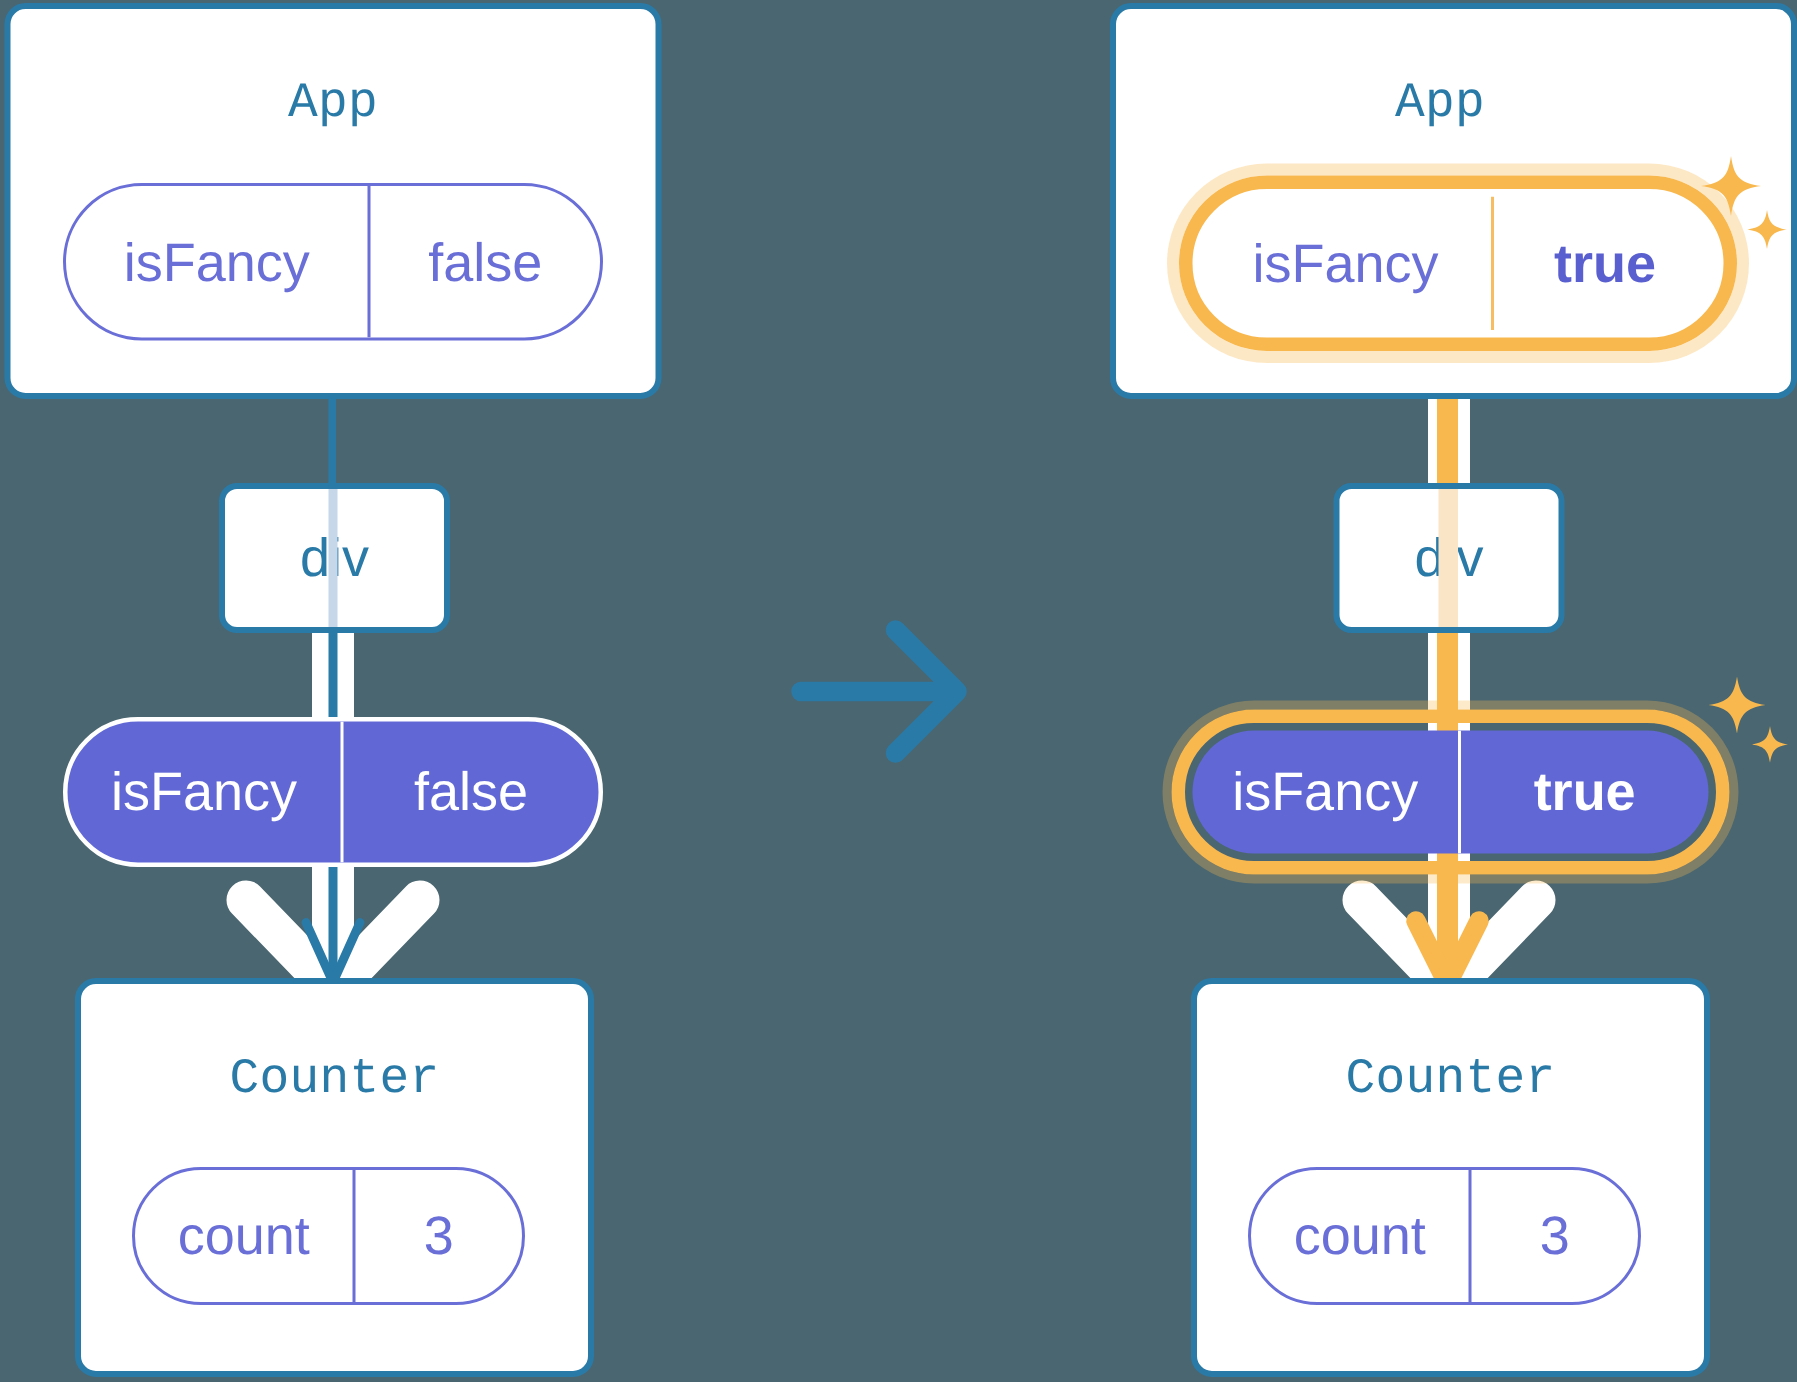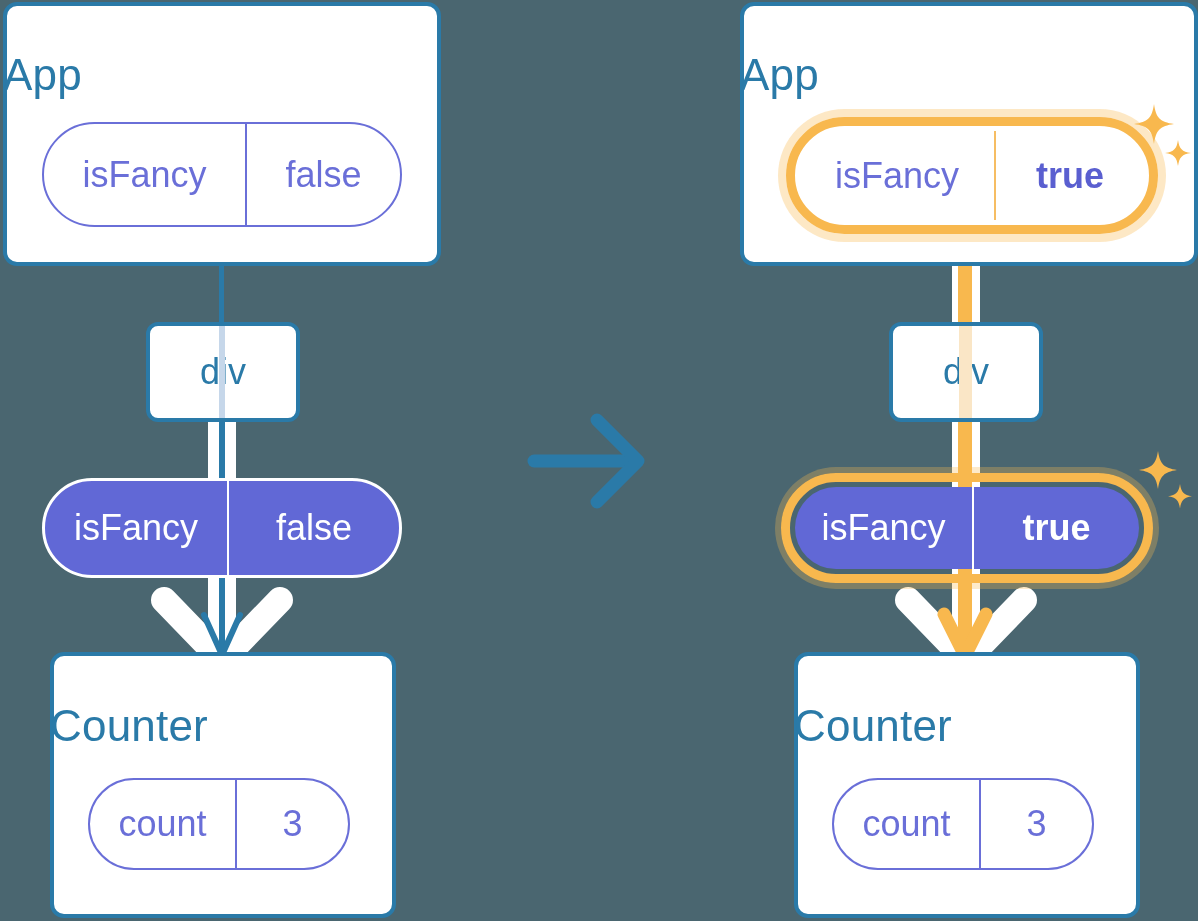--- a/index.html
+++ b/index.html
@@ -23,25 +23,26 @@
     background: #ffffff;
     border: 4px solid #2a7aa8;
     border-radius: 14px;
     box-sizing: border-box;
     z-index: 6;
   }
   .comp-title {
     position: absolute;
     left: 0;
     right: 0;
-    text-align: left;
+    text-align: center;
     color: #2a7aa8;
-    font-size: 44px;
+    font-size: 33px;
     letter-spacing: 0.2px;
     z-index: 7;
+    font-family: Liberation Mono, monospace;
   }
   .div-box {
     position: absolute;
     background: #ffffff;
     border: 4px solid #2a7aa8;
     border-radius: 12px;
     box-sizing: border-box;
     display: flex;
     align-items: center;
     justify-content: center;

